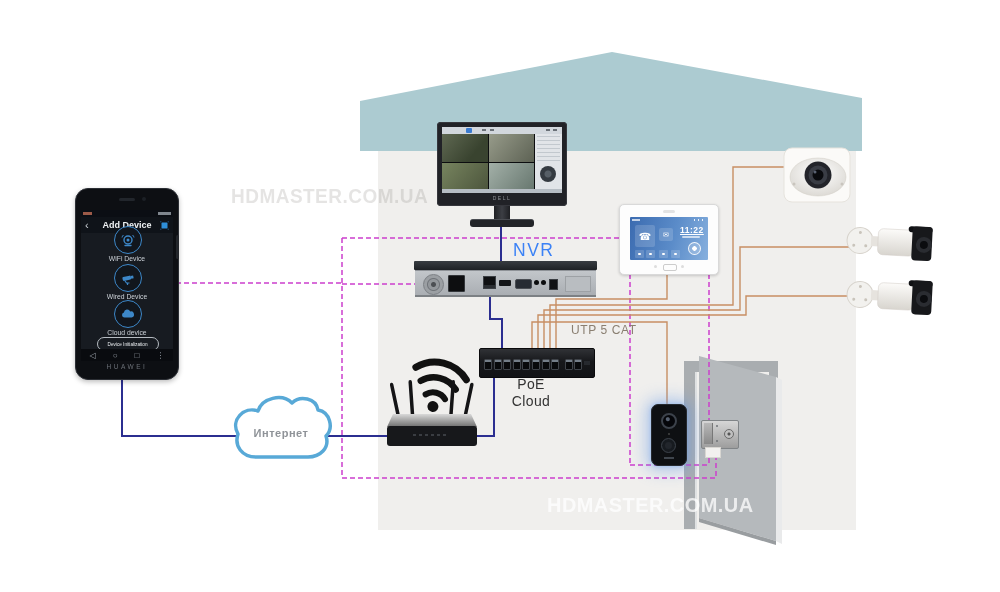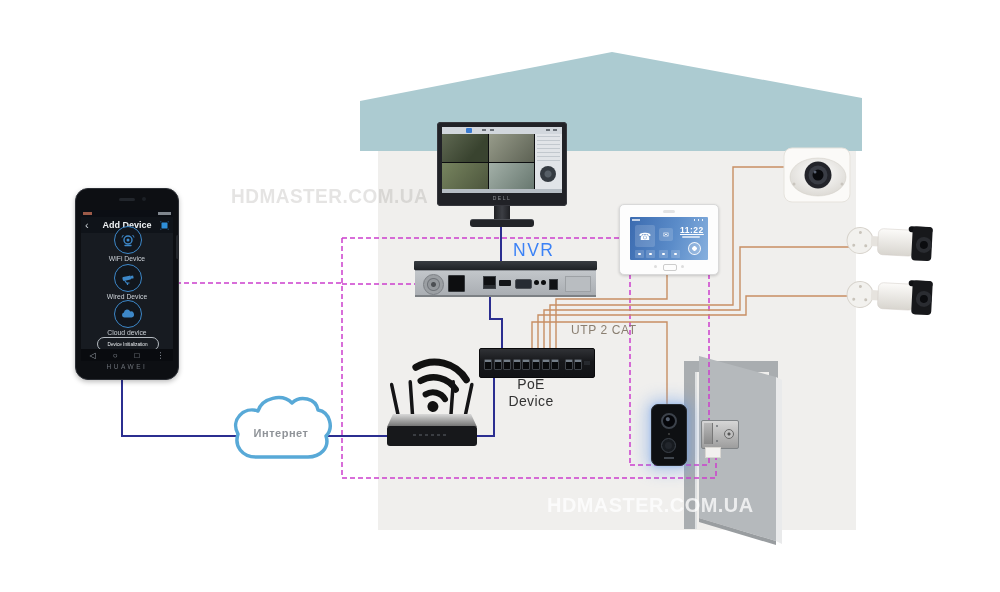--- a/index.html
+++ b/index.html
@@ -187,22 +187,22 @@
     <g stroke="#c78f63" stroke-width="1.4">
       <path d="M790,167 H733 V305 H550 V356"></path>
       <path d="M849,247 H740 V310 H544 V356"></path>
       <path d="M849,296 H746 V315 H538 V356"></path>
       <path d="M667,271 V299 H556 V356"></path>
       <path d="M667,405 V322 H532 V356"></path>
     </g>
   </svg>
 
   <div class="abs diagram-label nvr-label">NVR</div>
-  <div class="abs diagram-label sw-label">PoE Device</div>
-  <div class="abs diagram-label utp-label">UTP 2 CAT</div>
+  <div class="abs diagram-label sw-label">PoE Cloud</div>
+  <div class="abs diagram-label utp-label">UTP 5 CAT</div>
 
   <svg class="abs" style="left:230px;top:390px" width="110" height="80" viewBox="0 0 110 80">
     <path d="M26,67 C12,67 4,56 8,44 C0,30 14,16 28,21 C32,8 52,3 62,13 C70,5 86,8 88,20 C100,22 104,38 96,46 C100,58 90,67 78,67 Z" fill="#fff" stroke="#58a9d7" stroke-width="3.5" stroke-linejoin="round"></path>
     <text x="51" y="47" text-anchor="middle" font-size="11" font-weight="bold" fill="#8f9398" font-family="Liberation Sans, sans-serif" letter-spacing="0.5">Интернет</text>
   </svg>
 
   <div class="abs phone">
     <div class="abs ph-speaker"></div>
     <div class="abs ph-cam"></div>
     <div class="abs ph-btn-r"></div>

